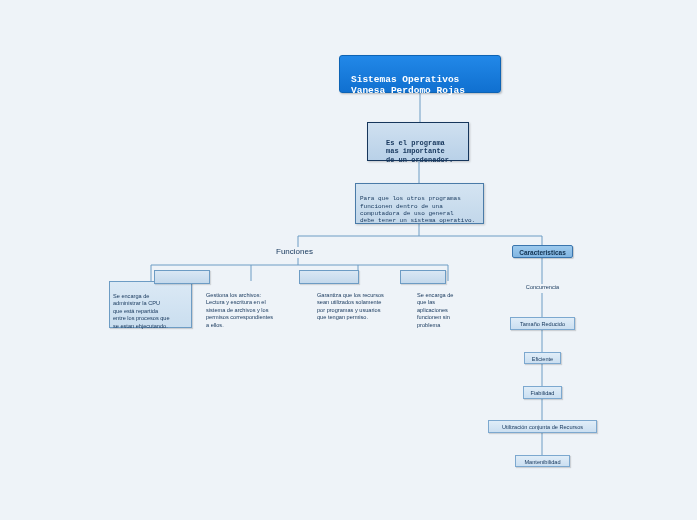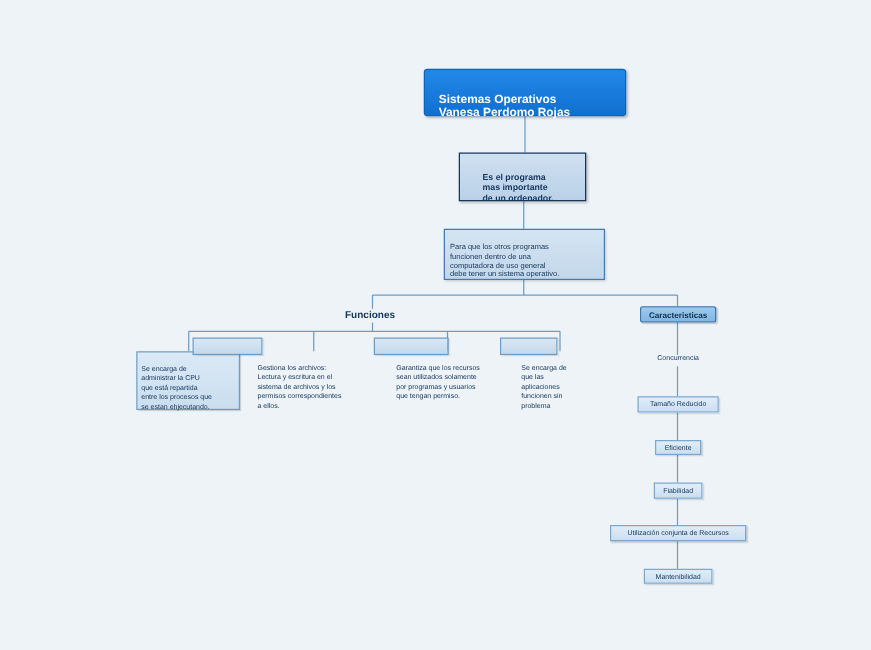--- a/index.html
+++ b/index.html
@@ -25,20 +25,21 @@
     width: 697px;
     height: 520px;
     pointer-events: none;
   }
   .node {
     position: absolute;
     box-sizing: border-box;
     border: 1px solid #2a568a0;
     line-height: 1.22;
     white-space: pre-line;
+    font-family: Liberation Mono, monospace;
   }
   
   .node-root {
     left: 339px;
     top: 55px;
     width: 162px;
     height: 38px;
     background: #1a7de0;
     background: linear-gradient(#2288e8, #1070d0);
     border: 1px solid #0d63b4;
@@ -72,21 +73,21 @@
     background: linear-gradient(#d4e4f2, #c2d7ea);
     border: 1px solid #4a7ba8;
     color: #15365b;
     font-size: 6px;
     padding: 4px 0 0 4px;
     box-shadow: 1px 1px 2px rgba(0,0,0,0.18);
   }
   .node-branch-label {
     position: absolute;
     font-size: 8px;
-    font-weight: bold;
+    font-weight: normal;
     color: #15365b;
     white-space: nowrap;
   }
   .node-funciones {
     left: 276px;
     top: 247px;
   }
   .node-caract {
     position: absolute;
     left: 512px;

